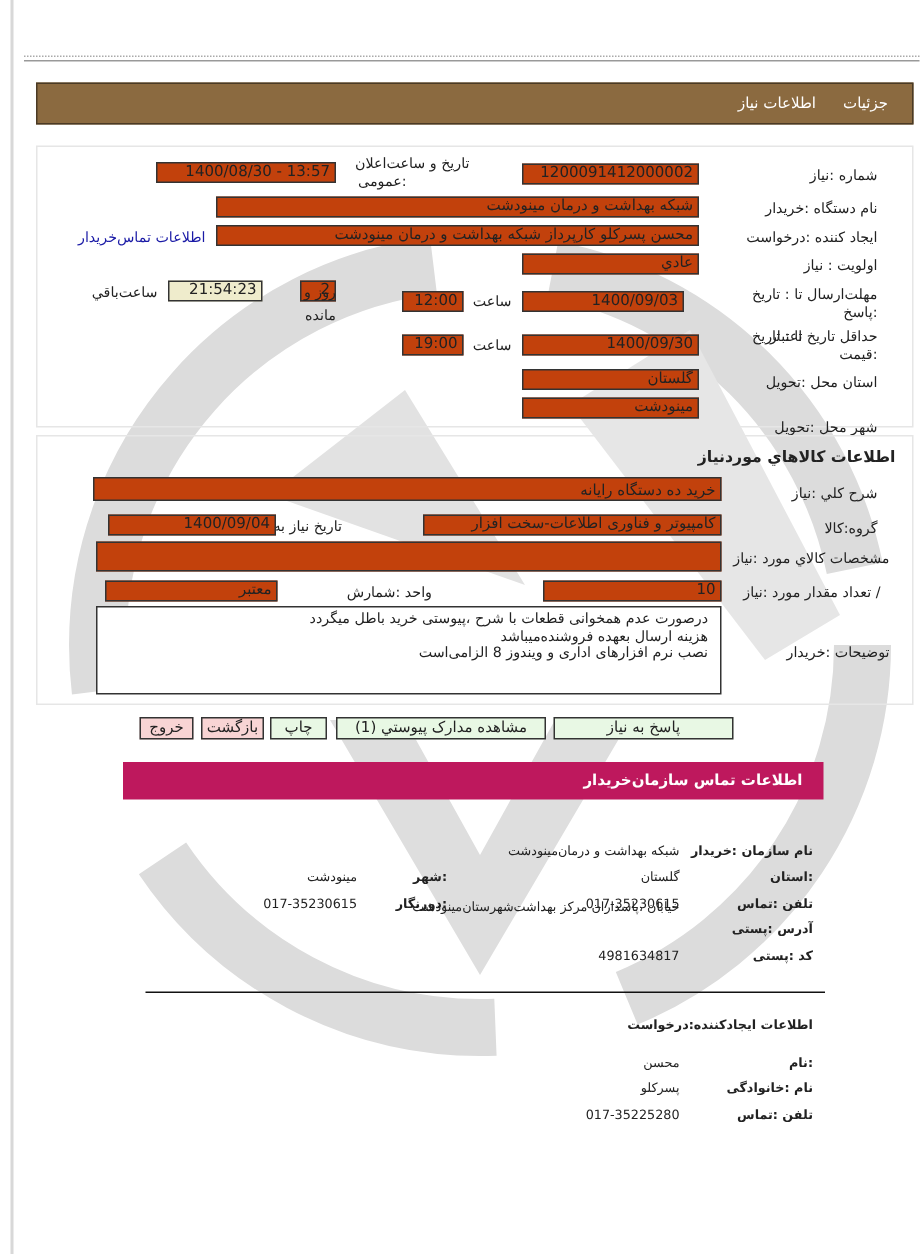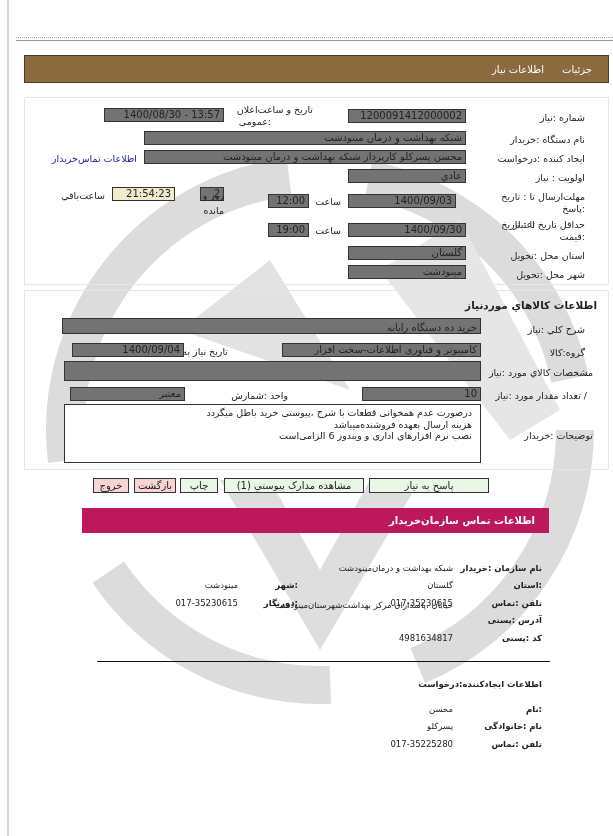--- a/index.html
+++ b/index.html
@@ -4,21 +4,21 @@
 <style>
   html, body { margin:0; padding:0; background:#fff; }
   body { width:613px; height:836px; position:relative; overflow:hidden; font-family:"DejaVu Sans", sans-serif; font-size:10px; color:#222; direction:rtl; }
   .leftrule { position:absolute; left:7px; top:0; width:2px; height:836px; background:#d8d8d8; }
   .dotline { position:absolute; left:16px; right:0; top:37px; height:2px; border-top:1px dotted #aaa; border-bottom:1px solid #999; }
   .watermark { position:absolute; left:40px; top:150px; width:560px; height:560px; pointer-events:none; }
   .hdrbar { position:absolute; left:24px; top:55px; width:585px; height:28px; background:#8b6a40; border:1px solid #4a3a25; box-sizing:border-box; color:#fff; }
   .hdrbar span { position:absolute; top:8px; font-size:10px; }
   .panel { position:absolute; left:24px; width:585px; border:1px solid #e6e6e6; box-sizing:border-box; background:transparent; }
   .lbl { position:absolute; font-size:9.5px; color:#222; white-space:nowrap; text-align:right; line-height:11px; }
-  .fld { position:absolute; height:14px; border:1px solid #333; background:#737373; box-sizing:border-box; font-size:10px; line-height:12px; padding:0 3px; white-space:nowrap; overflow:hidden; text-align:right; }
+  .fld { position:absolute; height:14px; border:1px solid #333; background:#c2410c; box-sizing:border-box; font-size:10px; line-height:12px; padding:0 3px; white-space:nowrap; overflow:hidden; text-align:right; }
   .fld.ltr { direction:ltr; text-align:right; }
   .fld.hl { background:#efeccc; }
   .link { position:absolute; color:#1a1aa6; font-size:9.5px; white-space:nowrap; cursor:pointer; }
   .btn { position:absolute; height:15px; border:1px solid #333; box-sizing:border-box; font-size:10px; line-height:13px; text-align:center; cursor:pointer; white-space:nowrap; }
   .btn.g { background:#e8f8e4; }
   .btn.r { background:#f8d4d4; }
   .section-title { position:absolute; font-weight:bold; font-size:10.5px; }
   .desc { position:absolute; border:1px solid #333; background:#fff; box-sizing:border-box; font-size:9.5px; line-height:11.5px; padding:2px 8px; text-align:right; }
   .desc div { white-space:nowrap; }
   .contactbar { position:absolute; left:82px; top:508px; width:467px; height:25px; background:#be185d; color:#fff; }
@@ -80,21 +80,21 @@
 <span class="lbl" style="right:28px; top:219px;">حداقل تاریخ اعتبار</span>
 <span class="lbl" style="right:28px; top:231px;">:قیمت</span>
 <span class="lbl" style="right:78px; top:219px;">تا : تاریخ</span>
 <div class="fld ltr" style="left:348px; top:223px; width:118px;">1400/09/30</div>
 <span class="lbl" style="right:272px; top:225px;">ساعت</span>
 <div class="fld ltr" style="left:268px; top:223px; width:41px;">19:00</div>
 
 <span class="lbl" style="right:28px; top:250px;">استان محل :تحویل</span>
 <div class="fld" style="left:348px; top:246px; width:118px;">گلستان</div>
 
-<span class="lbl" style="right:28px; top:269px;">شهر محل :تحویل</span>
+<span class="lbl" style="right:28px; top:280px;">شهر محل :تحویل</span>
 <div class="fld" style="left:348px; top:265px; width:118px;">مینودشت</div>
 
 <div class="panel" style="top:290px; height:180px;"></div>
 <span class="section-title" style="right:16px; top:299px;">اطلاعات کالاهاي موردنیاز</span>
 
 <span class="lbl" style="right:28px; top:324px;">شرح کلي :نیاز</span>
 <div class="fld" style="left:62px; top:318px; width:419px; height:16px; line-height:18px;">خرید ده دستگاه رایانه</div>
 
 <span class="lbl" style="right:28px; top:347px;">گروه:کالا</span>
 <div class="fld" style="left:282px; top:343px; width:199px;">کامپیوتر و فناوری اطلاعات-سخت افزار</div>
@@ -106,21 +106,21 @@
 
 <span class="lbl" style="right:26px; top:390px;">/ تعداد مقدار مورد :نیاز</span>
 <div class="fld ltr" style="left:362px; top:387px; width:119px;">10</div>
 <span class="lbl" style="right:325px; top:390px;">واحد :شمارش</span>
 <div class="fld" style="left:70px; top:387px; width:115px;">معتبر</div>
 
 <span class="lbl" style="right:20px; top:430px;">توضیحات :خریدار</span>
 <div class="desc" style="left:64px; top:404px; width:417px; height:59px;">
   <div>درصورت عدم همخوانی قطعات با شرح  ،پیوستی خرید باطل میگردد</div>
   <div>هزینه ارسال بعهده فروشنده‌میباشد</div>
-  <div>نصب نرم افزارهای اداری و ویندوز 6 الزامی‌است</div>
+  <div>نصب نرم افزارهای اداری و ویندوز 8 الزامی‌است</div>
 </div>
 
 <div class="btn g" style="left:369px; top:478px; width:120px;">پاسخ به نیاز</div>
 <div class="btn g" style="left:224px; top:478px; width:140px;">مشاهده مدارک پیوستي (1)</div>
 <div class="btn g" style="left:180px; top:478px; width:38px;">چاپ</div>
 <div class="btn r" style="left:134px; top:478px; width:42px;">بازگشت</div>
 <div class="btn r" style="left:93px; top:478px; width:36px;">خروج</div>
 
 <div class="contactbar">
   <span>اطلاعات تماس سازمان‌خریدار</span>

